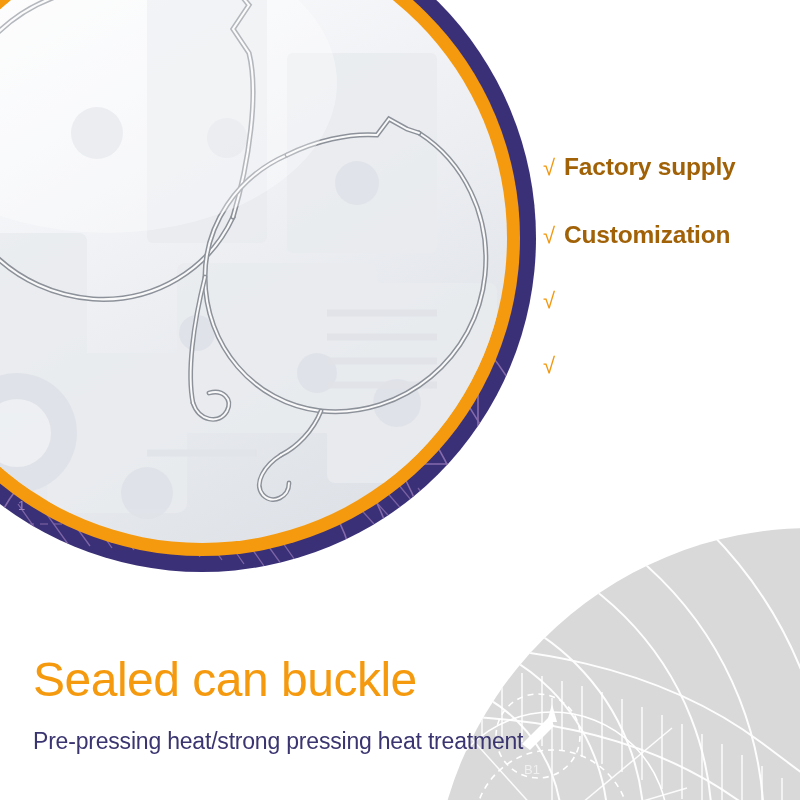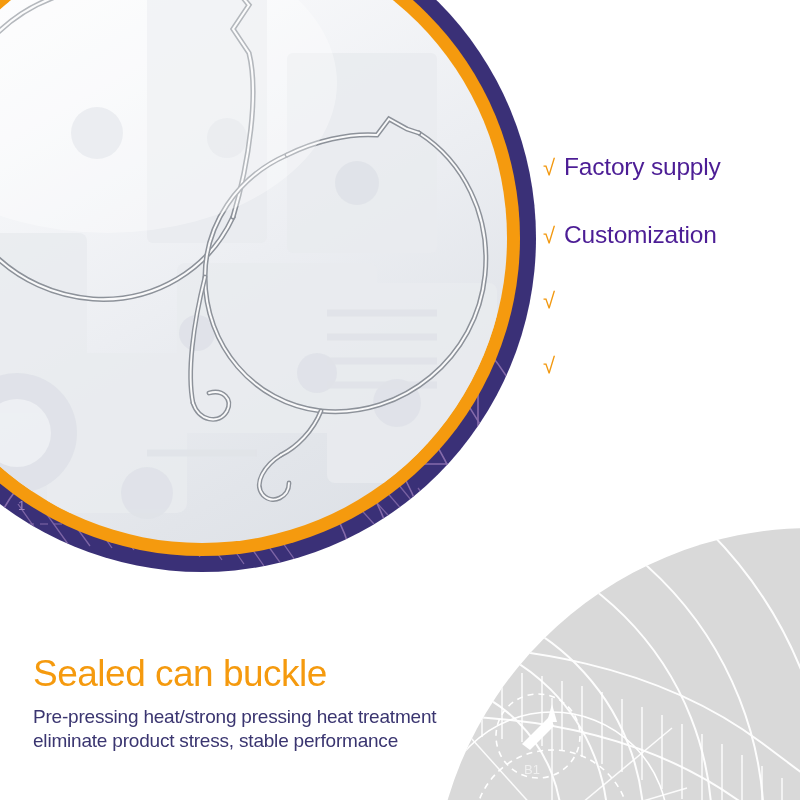--- a/index.html
+++ b/index.html
@@ -25,27 +25,27 @@
   
   .photo-disc{position:absolute;left:-103px;top:-67px;width:610px;height:610px;
               border-radius:50%;overflow:hidden;
               background:linear-gradient(150deg,#ffffff 0%,#f7f8fa 28%,#eceef2 55%,#e2e5ea 78%,#dadee4 100%);}
   .photo-disc svg{position:absolute;left:0;top:0;}
 
   
   .features{position:absolute;left:543px;top:155px;width:250px;}
   .feature{display:flex;align-items:baseline;margin-bottom:43px;white-space:nowrap;}
   .check{color:#f2980f;font-size:22px;font-weight:400;margin-right:9px;line-height:1;}
-  .ftxt{color:#4c1d95;font-size:24.5px;font-weight:400;line-height:1;letter-spacing:-.2px;text-align:center;}
+  .ftxt{color:#a16207;font-size:24.5px;font-weight:700;line-height:1;letter-spacing:-.2px;text-align:center;}
 
   
   .headline{position:absolute;left:33px;top:655px;}
-  .title{color:#f59a0e;font-size:37px;font-weight:300;line-height:1.05;
+  .title{color:#f59a0e;font-size:48px;font-weight:300;line-height:1.05;
          letter-spacing:-.5px;white-space:nowrap;}
-  .sub{margin-top:11px;color:#3a3570;font-size:19px;font-weight:400;
+  .sub{margin-top:22px;color:#3a3570;font-size:23px;font-weight:400;
        line-height:1.26;letter-spacing:-.2px;white-space:nowrap;}
 </style>
 </head>
 <body>
 
 <div id="stage">
 
   <div class="gray-disc">
     <svg width="760" height="760" viewBox="0 0 760 760" aria-hidden="true">
       <g stroke="#ffffff" fill="none" stroke-width="2" opacity="0.95">
@@ -380,17 +380,16 @@
     <div class="feature">
       <span class="check">√</span>
     </div>
 
   </div>
 
   <div class="headline">
     <div class="title">Sealed can buckle</div>
     <div class="sub">
       <div>Pre-pressing heat/strong pressing heat treatment</div>
-      <div>eliminate product stress, stable performance</div>
     </div>
   </div>
 
 </div>
 
 </body></html>

